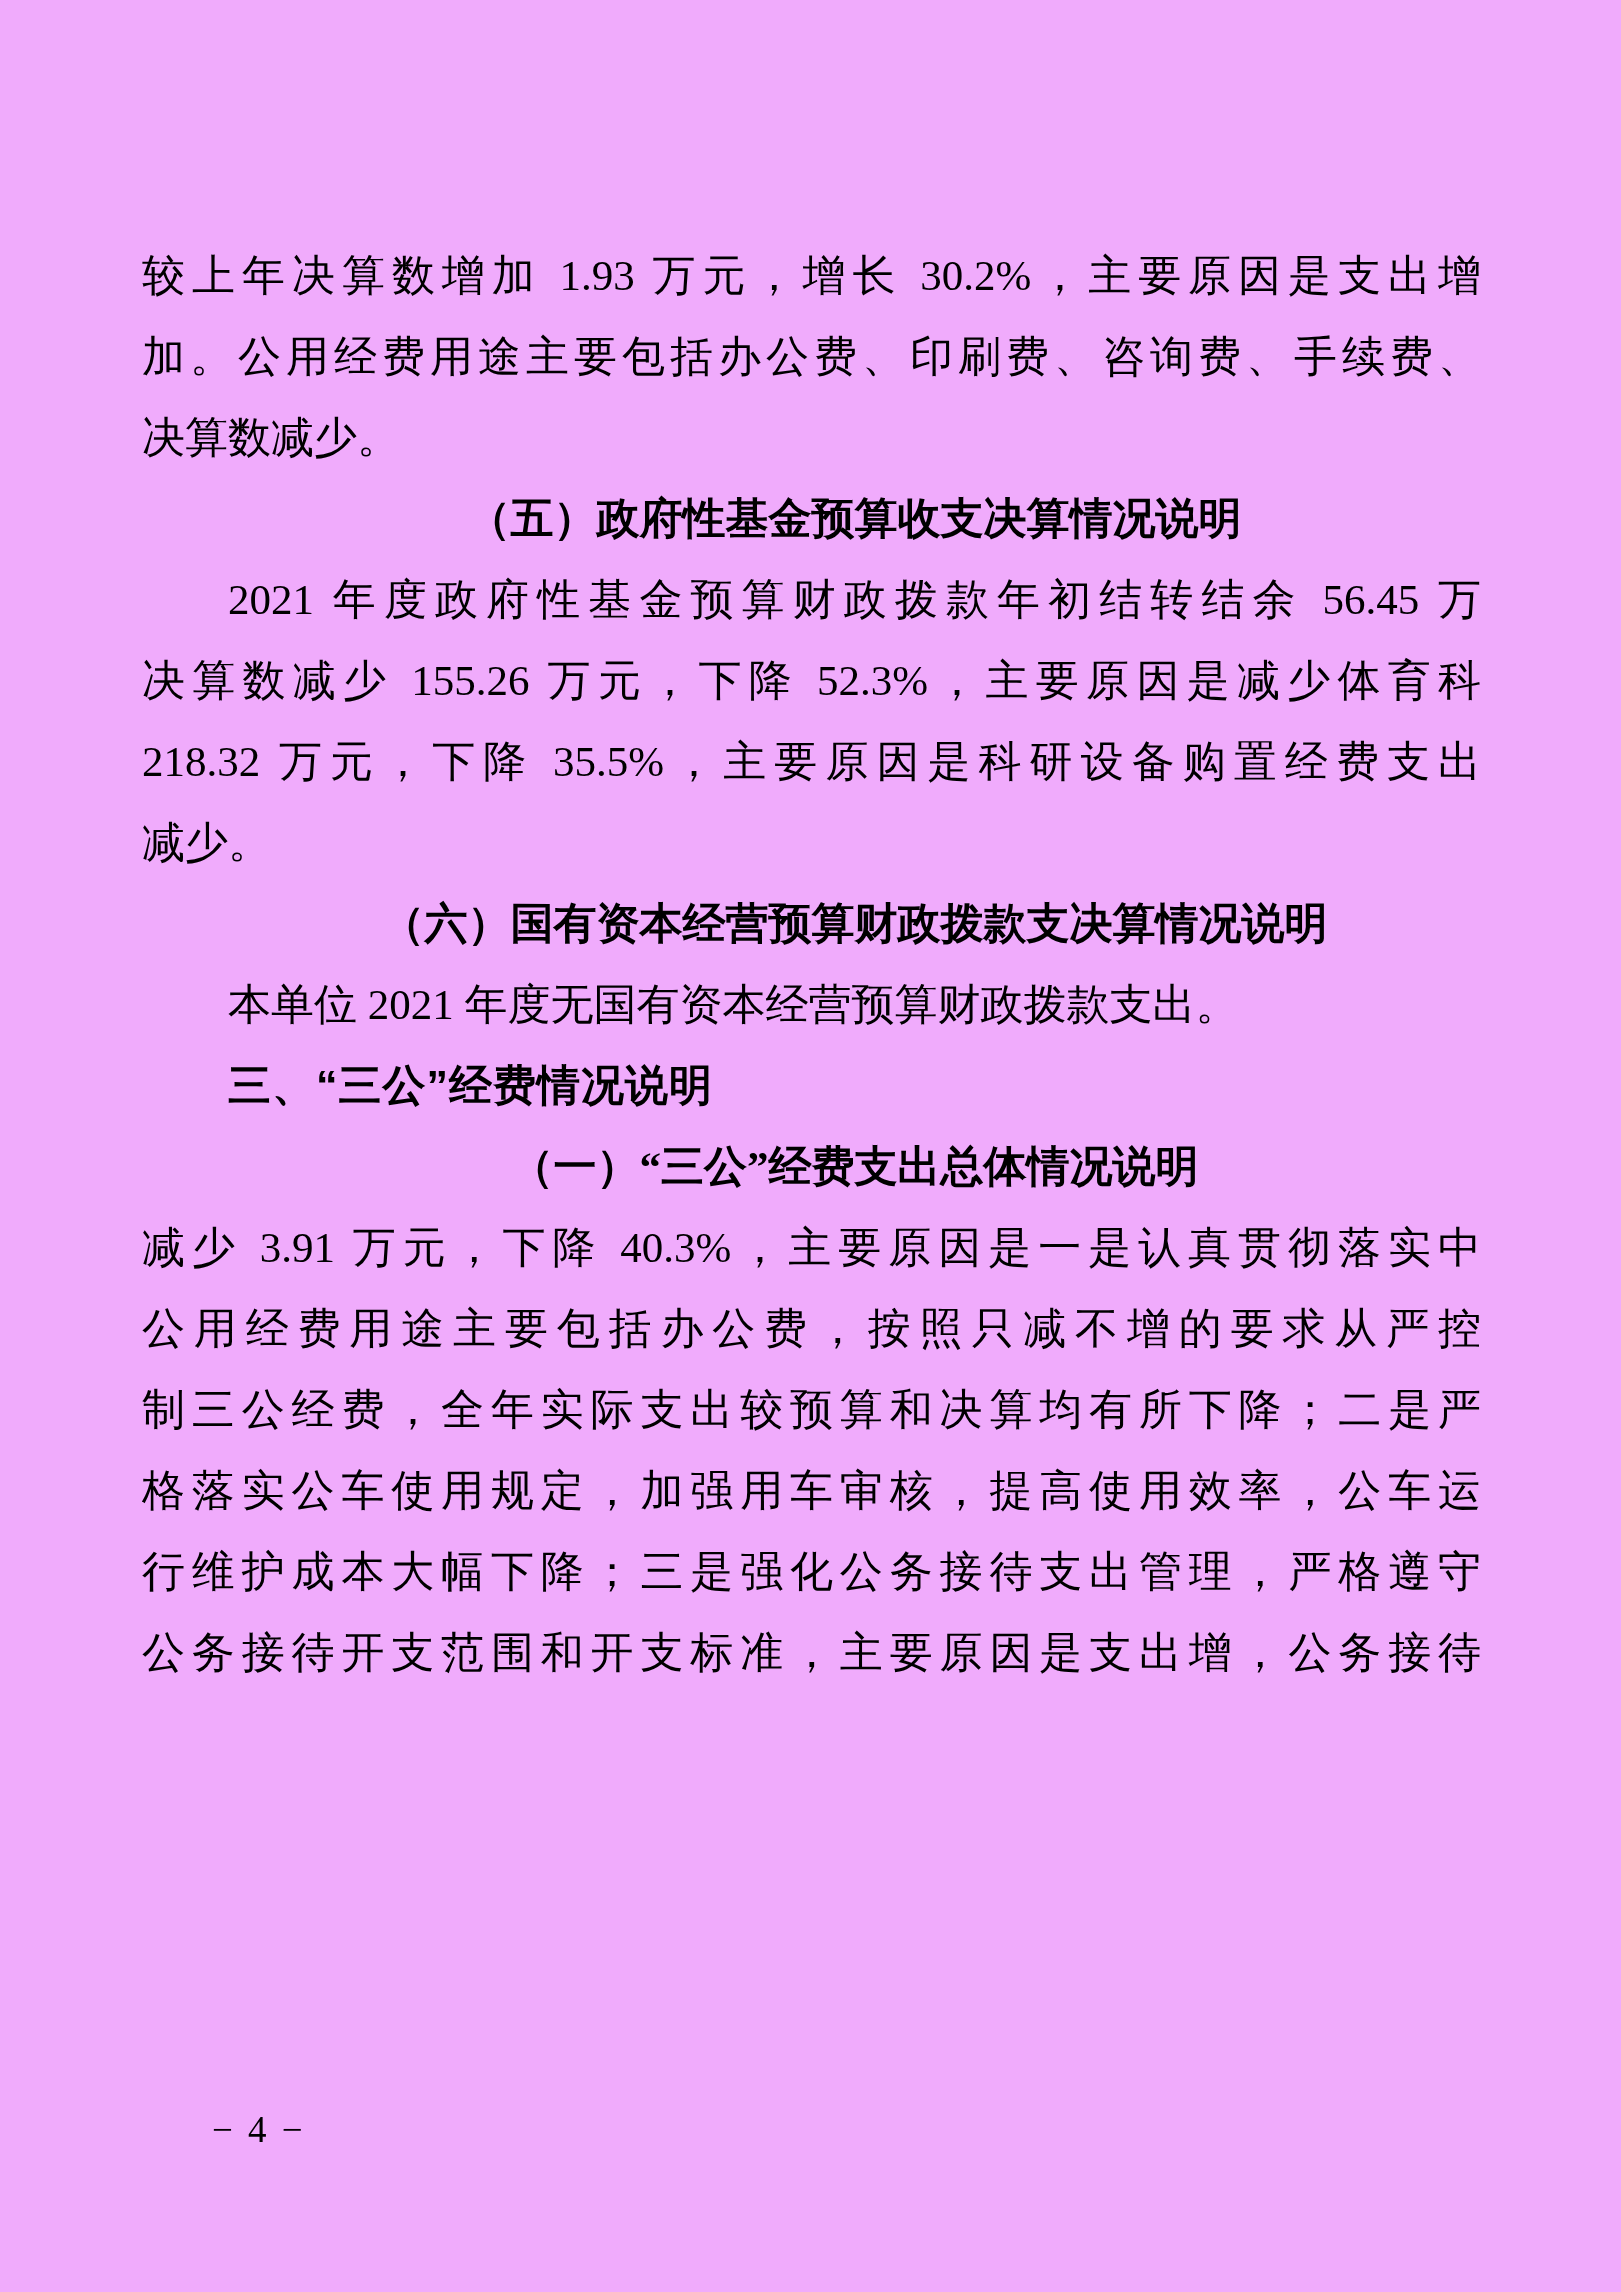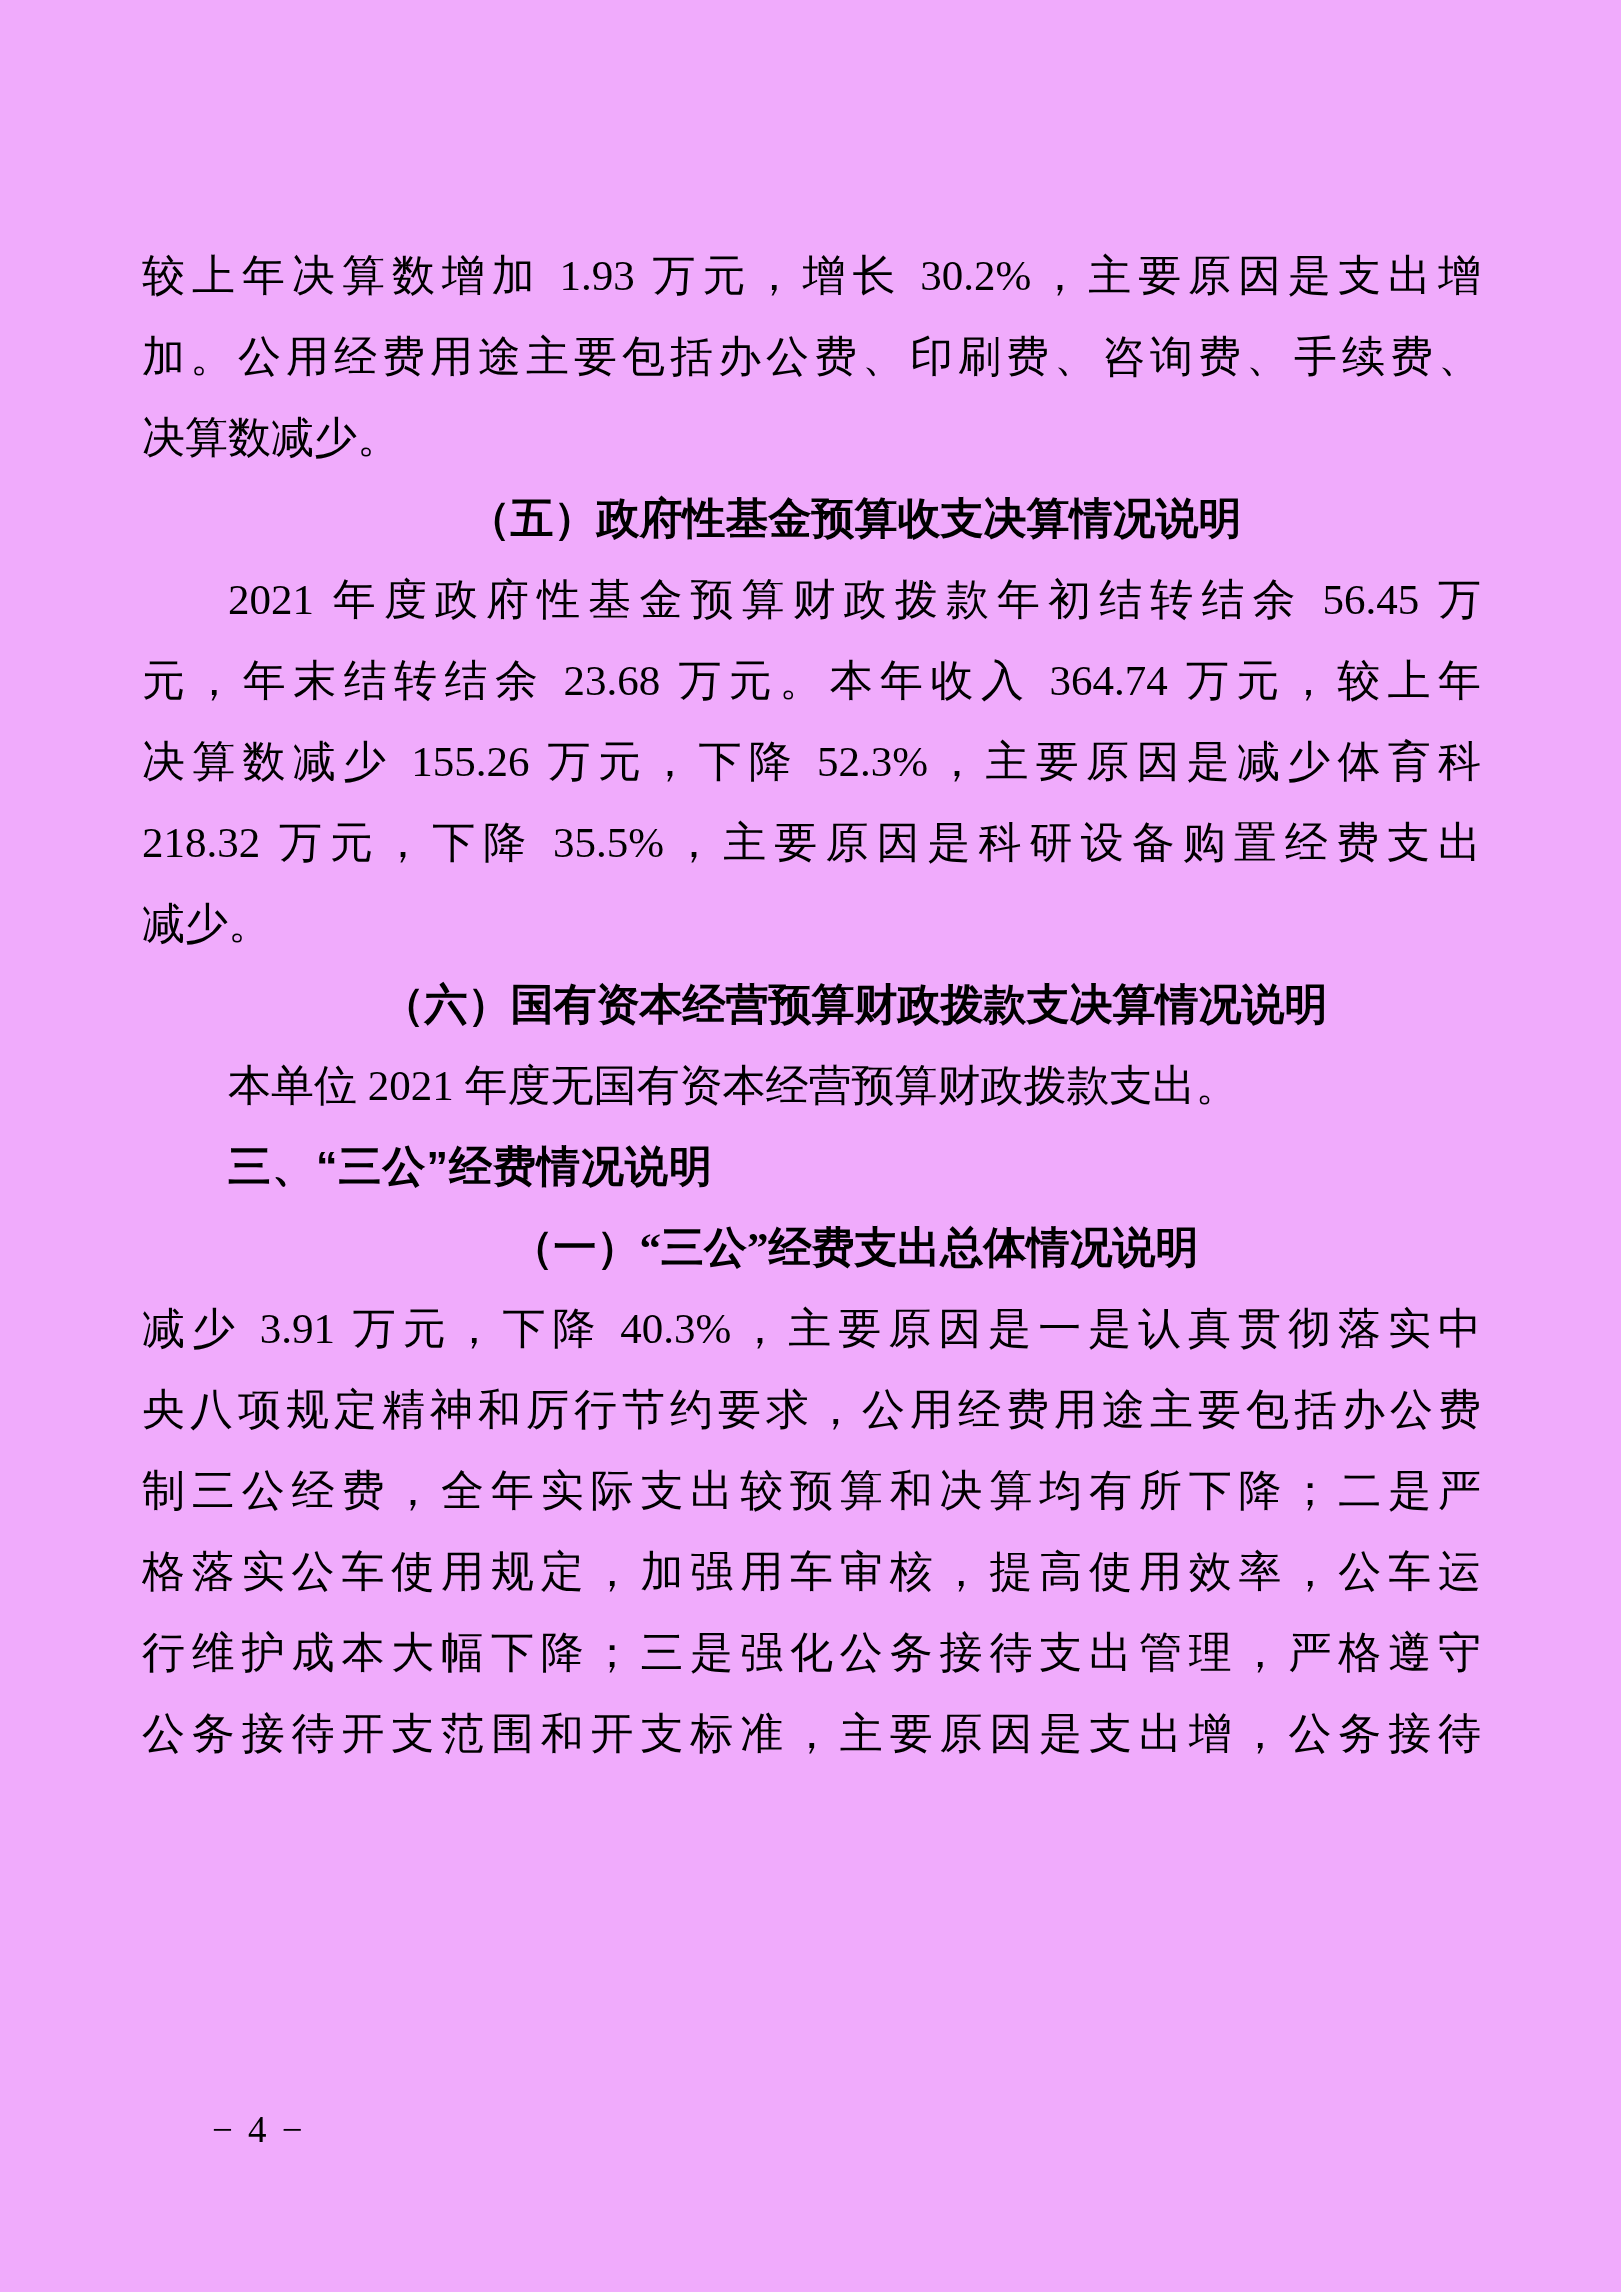--- a/index.html
+++ b/index.html
@@ -67,39 +67,38 @@
     <div>
       <div class="line">较上年决算数增加 1.93 万元，增长 30.2%，主要原因是支出增</div>
       <div class="line">加。公用经费用途主要包括办公费、印刷费、咨询费、手续费、</div>
       <div class="line-end">决算数减少。</div>
     </div>
 
     <div class="heading-serif">（五）政府性基金预算收支决算情况说明</div>
 
     <div>
       <div class="line indent">2021 年度政府性基金预算财政拨款年初结转结余 56.45 万</div>
-      <div class="line">元，年末结转结余 23.68 万元。本年收入 364.74 万元，较上年</div>
       <div class="line">决算数减少 155.26 万元，下降 52.3%，主要原因是减少体育科</div>
       <div class="line">218.32 万元，下降 35.5%，主要原因是科研设备购置经费支出</div>
       <div class="line-end">减少。</div>
     </div>
 
     <div class="heading-serif">（六）国有资本经营预算财政拨款支决算情况说明</div>
 
     <div>
       <div class="line-end indent">本单位 2021 年度无国有资本经营预算财政拨款支出。</div>
     </div>
 
     <div class="heading-sans">三、“三公”经费情况说明</div>
 
     <div class="heading-serif">（一）“三公”经费支出总体情况说明</div>
 
     <div>
       <div class="line">减少 3.91 万元，下降 40.3%，主要原因是一是认真贯彻落实中</div>
-      <div class="line">央八项规定精神和厉行节约要求，公用经费用途主要包括办公费</div>
+      <div class="line">公用经费用途主要包括办公费，按照只减不增的要求从严控</div>
       <div class="line">制三公经费，全年实际支出较预算和决算均有所下降；二是严</div>
       <div class="line">格落实公车使用规定，加强用车审核，提高使用效率，公车运</div>
       <div class="line">行维护成本大幅下降；三是强化公务接待支出管理，严格遵守</div>
       <div class="line">公务接待开支范围和开支标准，主要原因是支出增，公务接待</div>
     </div>
 
   </div>
 
   <div class="footer">− 4 −</div>
 </div>

